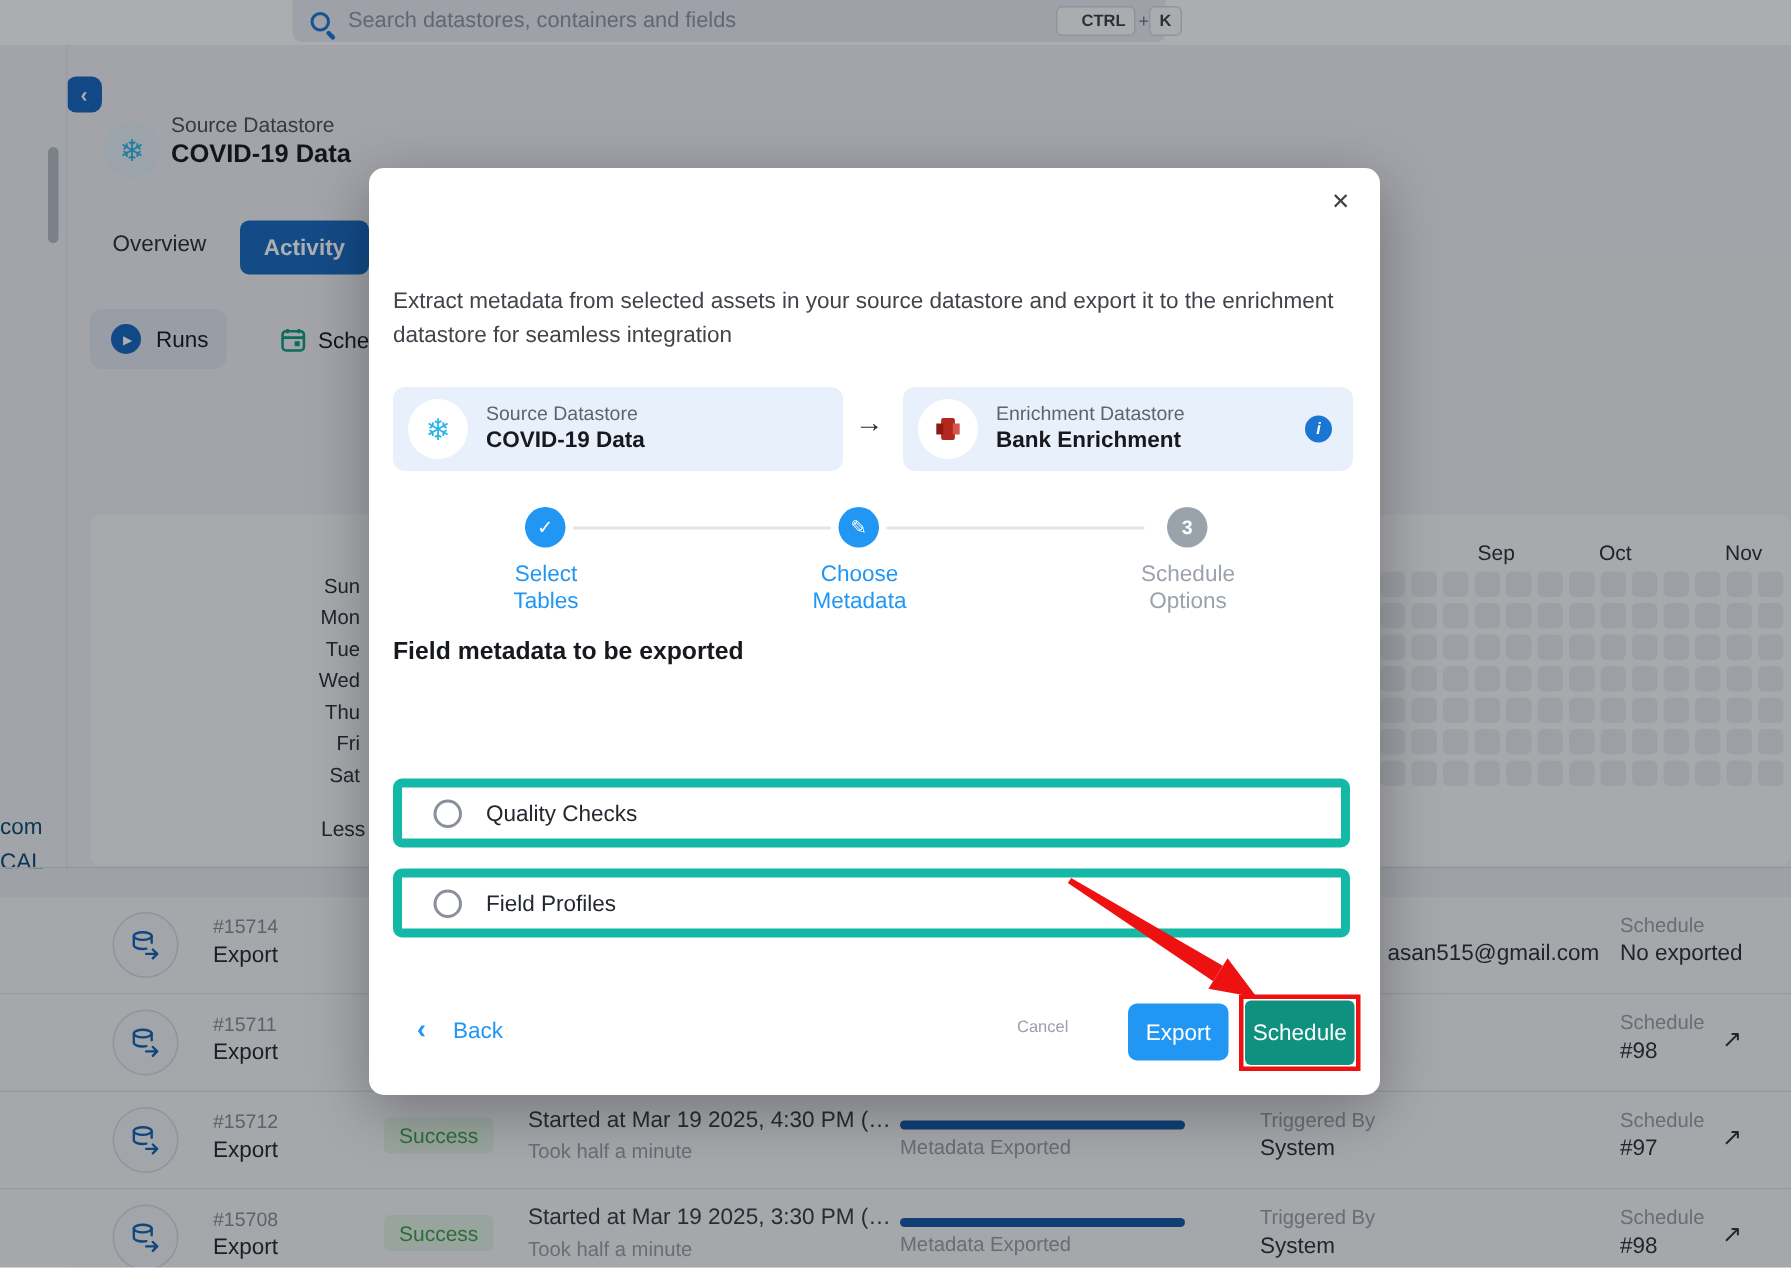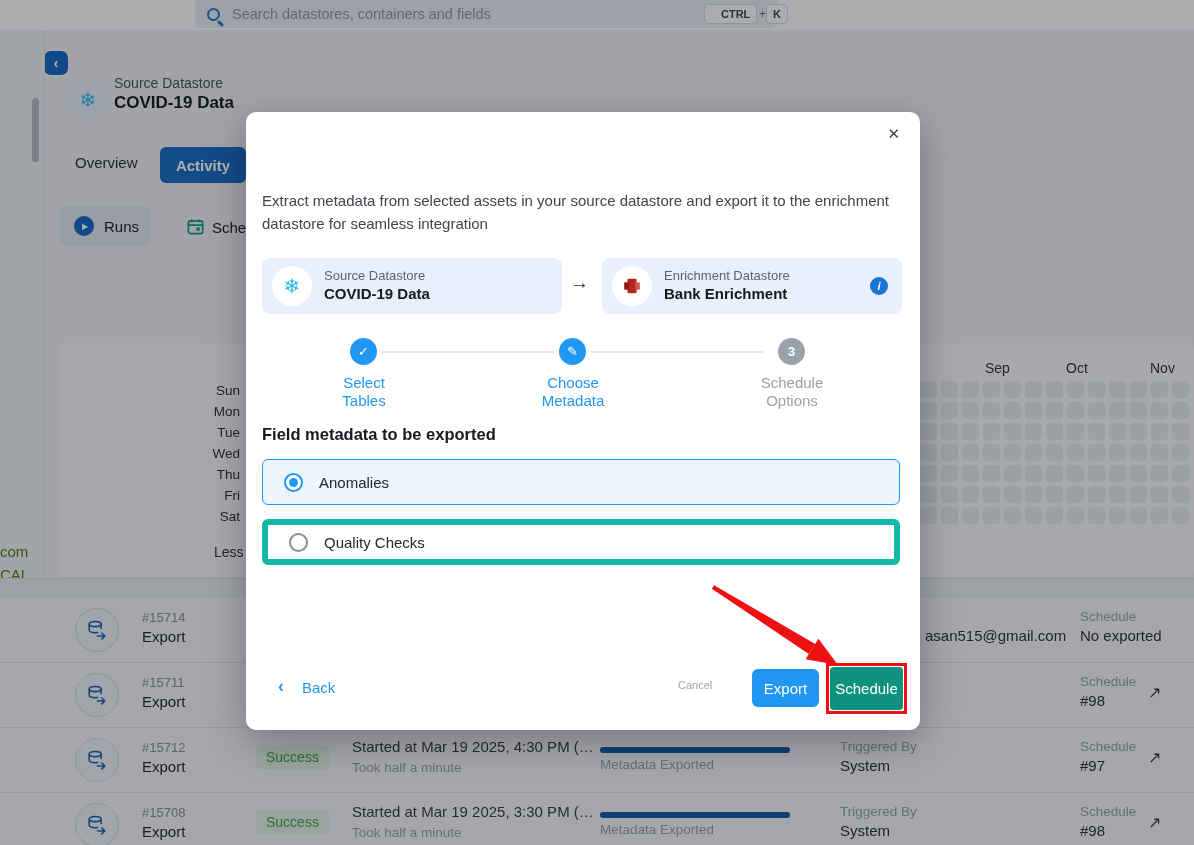--- a/index.html
+++ b/index.html
@@ -28,21 +28,21 @@
 
   .refresh-btn { left:5px; top:48px; width:27px; height:27px; border-radius:50%;
     background:#dbe2ec; color:#1976d2; font-size:16px; font-weight:bold;
     display:flex; align-items:center; justify-content:center; }
   .collapse-btn { left:44px; top:51px; width:24px; height:24px; border-radius:7px;
     background:#1565c0; color:#fff; font-size:14px; font-weight:bold;
     display:flex; align-items:center; justify-content:center; }
 
   .side-strip { left:0; top:30px; width:45px; height:815px; background:#edf0f4; border-right:1px solid #e0e3e8; }
   .scroll-thumb { left:32px; top:98px; width:7px; height:64px; background:#b4bac4; border-radius:4px; }
-  .frag { left:0; font-size:15px; color:#4d7c0f; }
+  .frag { left:0; font-size:15px; color:#0c4a6e; }
   .mini-card { left:-14px; width:60px; height:62px; background:#f6f8fa; border:1px solid #dfe3e8; border-radius:10px; }
   .mini-ic { position:absolute; left:31px; top:13px; font-size:15px; color:#3a3f47; }
   .mini-play { position:absolute; left:29px; top:12px; width:17px; height:17px; border:1.6px solid #3a3f47;
     border-radius:50%; display:flex; align-items:center; justify-content:center; font-size:7px; color:#3a3f47; padding-left:1px; }
 
   .avatar { left:69px; top:81px; width:38px; height:38px; border-radius:50%; background:#e7eef8;
     display:flex; align-items:center; justify-content:center; font-size:20px; color:#2bb4e6; }
   .hd-label { left:114px; top:75px; font-size:14px; color:#4a4f57; }
   .hd-title { left:114px; top:93px; font-size:17px; font-weight:bold; color:#15181c; }
 
@@ -653,27 +653,27 @@
     </div>
   <div class="abs step-label lbl-blue" style="left:48px;top:262px">Select</div>
   <div class="abs step-label lbl-blue" style="left:48px;top:280px">Tables</div>
   <div class="abs step-label lbl-blue" style="left:257px;top:262px">Choose</div>
   <div class="abs step-label lbl-blue" style="left:257px;top:280px">Metadata</div>
   <div class="abs step-label lbl-gray" style="left:476px;top:262px">Schedule</div>
   <div class="abs step-label lbl-gray" style="left:476px;top:280px">Options</div>
 
   <div class="abs m-heading">Field metadata to be exported</div>
 
-  <div class="abs opt opt-sel" style="top:347px">
-    <span class="radio radio-on"></span>
-    <span class="opt-label">Anomalies</span>
-  </div>
   <div class="abs opt opt-un" style="top:407px">
     <span class="radio radio-off"></span>
     <span class="opt-label">Quality Checks</span>
+  </div>
+  <div class="abs opt opt-un" style="top:467px">
+    <span class="radio radio-off"></span>
+    <span class="opt-label">Field Profiles</span>
   </div>
 
   <div class="abs back-chev">‹</div>
   <div class="abs back-link">Back</div>
   <div class="abs cancel-btn">Cancel</div>
   <div class="abs export-btn">Export</div>
   <div class="abs schedule-btn">Schedule</div>
 </div>
 
 <div class="annot-rect"></div>

